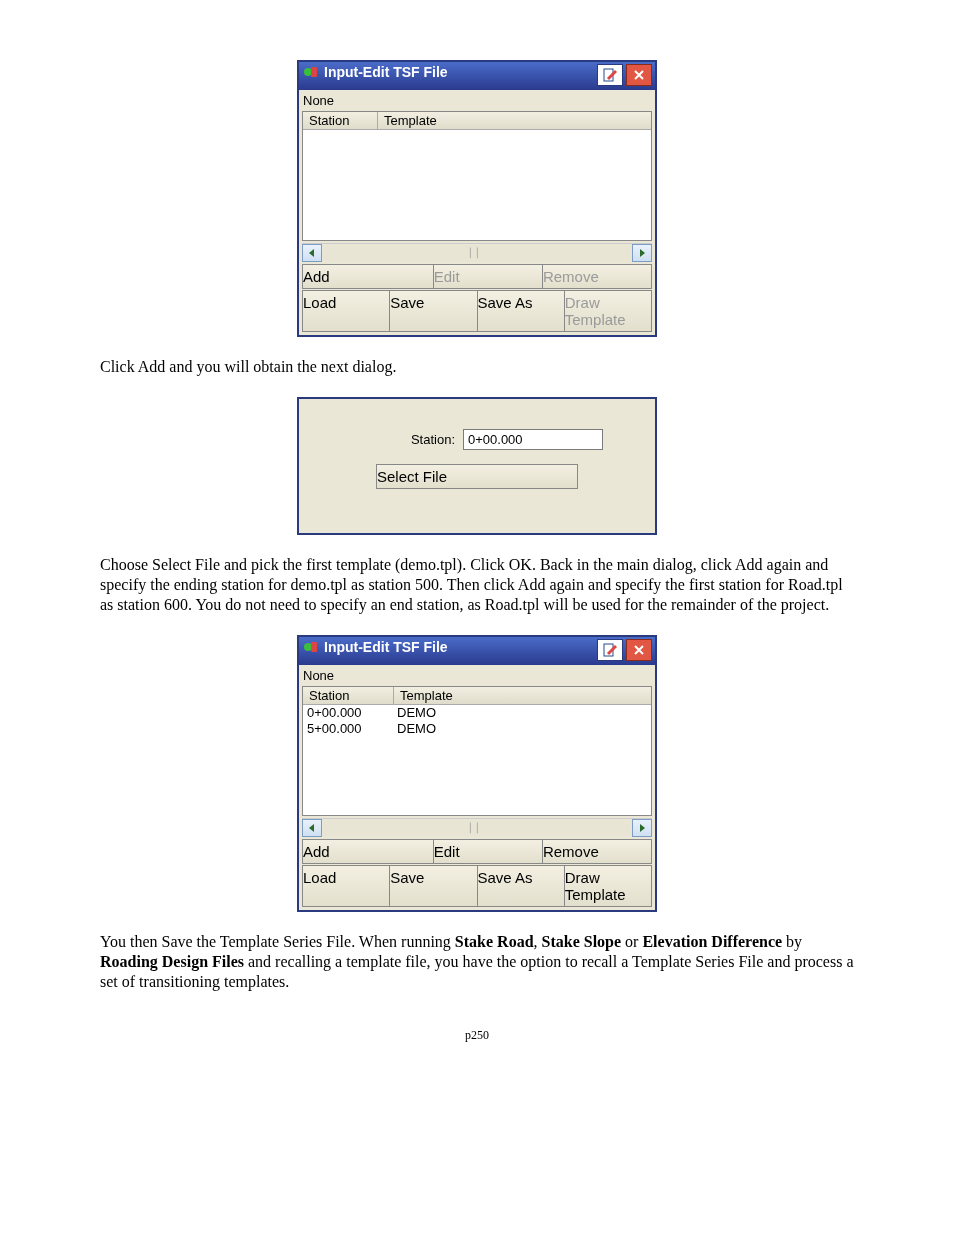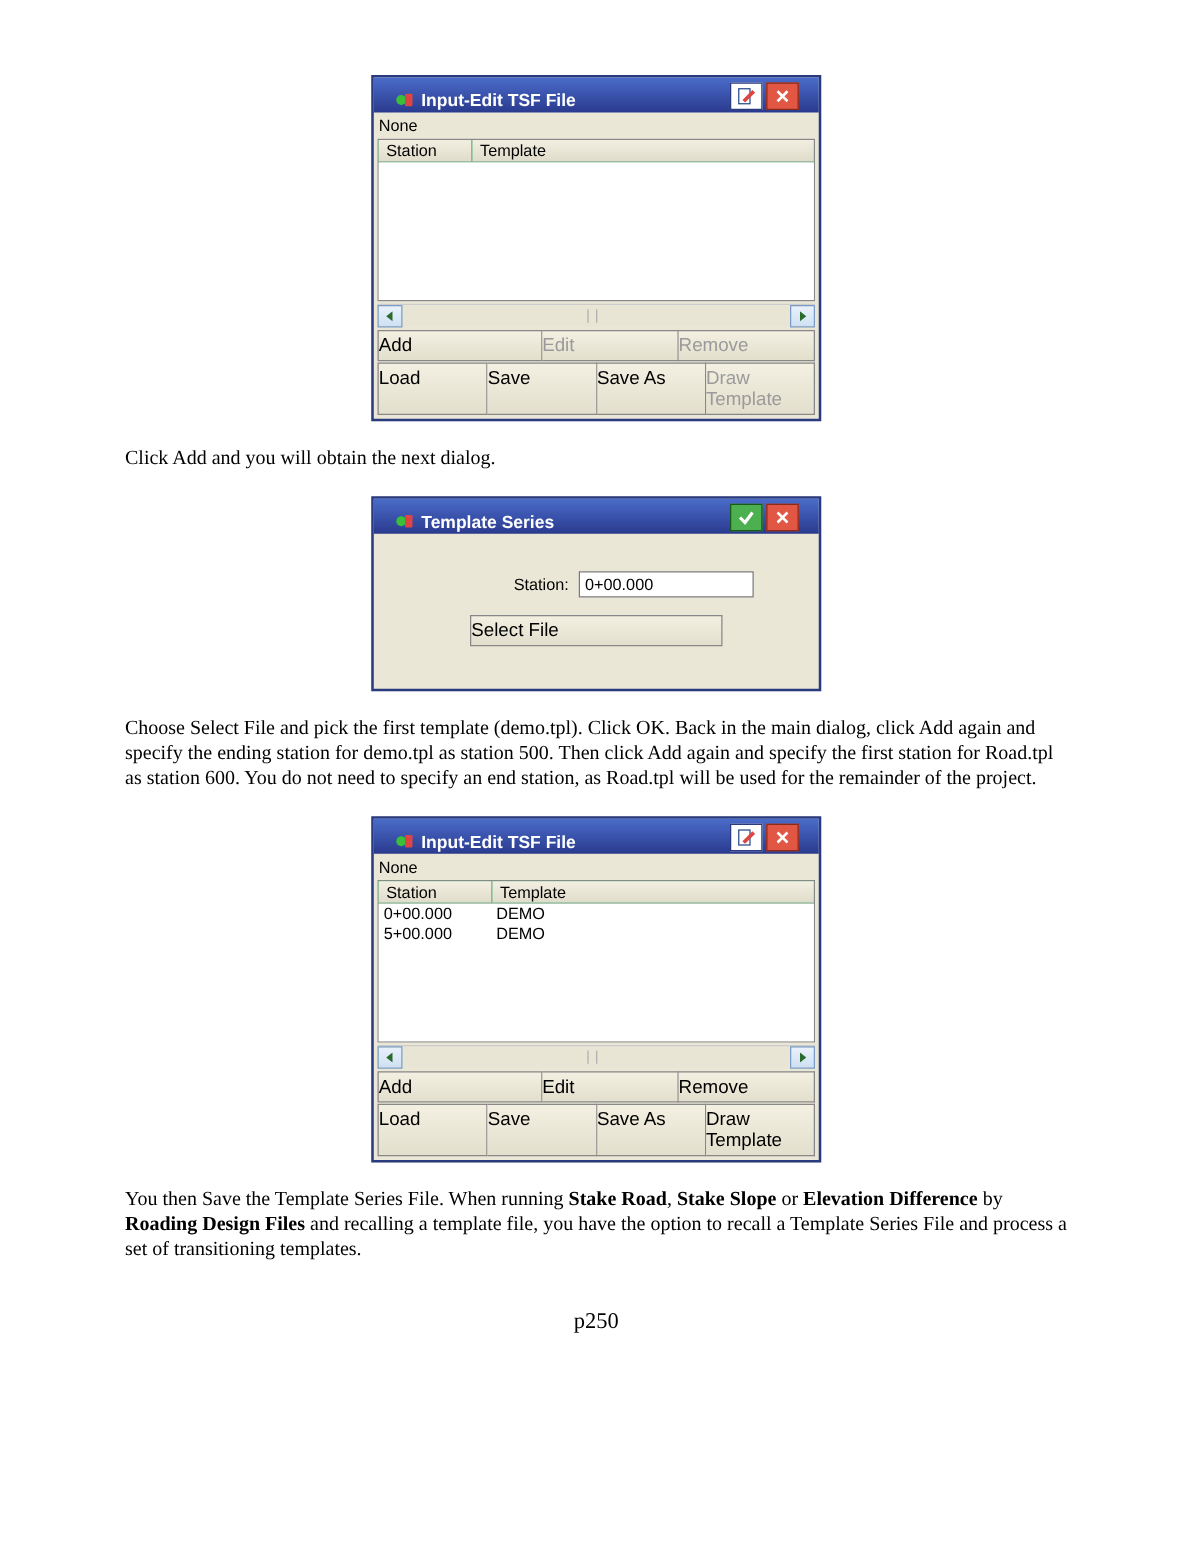--- a/index.html
+++ b/index.html
@@ -20,22 +20,22 @@
     border: 2px solid #2a3a7e;
     background: #eae7d7;
     font-family: Tahoma, Verdana, sans-serif;
     font-size: 13px;
     color: #000;
   }
   .titlebar {
     background: linear-gradient(to bottom, #4a6cc9, #2a3a8e);
     color: #fff;
     display: flex;
-    align-items: flex-end;
-    padding: 2px 16px;
+    align-items: flex-start;
+    padding: 2px 3px;
     height: 24px;
   }
   .titlebar .app-icon {
     width: 18px; height: 16px;
     margin-right: 4px;
     display: inline-flex; align-items:center; justify-content:center;
   }
   .titlebar .title-text {
     font-weight: bold;
     flex: 1;
@@ -151,30 +151,30 @@
   }
   .ts-template-label { margin: 2px 0 4px 0; }
   .ts-path {
     border: 1px solid #7a7a7a;
     background: #fff;
     padding: 3px 4px;
     margin-bottom: 10px;
   }
   .ts-select {
     width: 200px;
-    margin: 0 auto 16px auto;
+    margin: 0 auto 26px auto;
     display:block;
   }
   .para {
     margin: 18px 0 20px 0;
     line-height: 1.25;
   }
   .page-num {
     text-align: center;
-    font-size: 18px;
+    font-size: 12px;
     margin-top: 36px;
   }
   b { font-weight: bold; }
 </style>
 </head>
 <body>
 
 <div class="dlg-outer">
   <div class="dlg">
     <div class="titlebar">
@@ -231,39 +231,20 @@
         <div class="btn disabled">Draw Template</div>
       </div>
     </div>
   </div>
 </div>
 
 <p class="para">Click Add and you will obtain the next dialog.</p>
 
 <div class="dlg-outer">
   <div class="dlg">
-    <div class="titlebar">
-      <span class="app-icon">
-        <svg width="16" height="14">
-            <circle cx="5" cy="7" r="4" fill="#3bbf3b"></circle>
-            <rect x="8" y="2" width="6" height="10" fill="#d44" rx="1"></rect>
-          </svg>
-      </span>
-      <span class="title-text">Template Series</span>
-      <span class="win-btn win-ok">
-        <svg width="14" height="14">
-            <path d="M2 7 L6 11 L12 3" stroke="#fff" stroke-width="2.5" fill="none"></path>
-          </svg>
-      </span>
-      <span class="win-btn win-close">
-        <svg width="12" height="12">
-            <path d="M2 2 L10 10 M10 2 L2 10" stroke="#fff" stroke-width="2"></path>
-          </svg>
-      </span>
-    </div>
     <div class="ts-body">
       <div class="ts-row">
         <span class="lbl">Station:</span>
         <input type="text" value="0+00.000" style="">
       </div>
       <div class="btn ts-select">Select File</div>
     </div>
   </div>
 </div>
 

